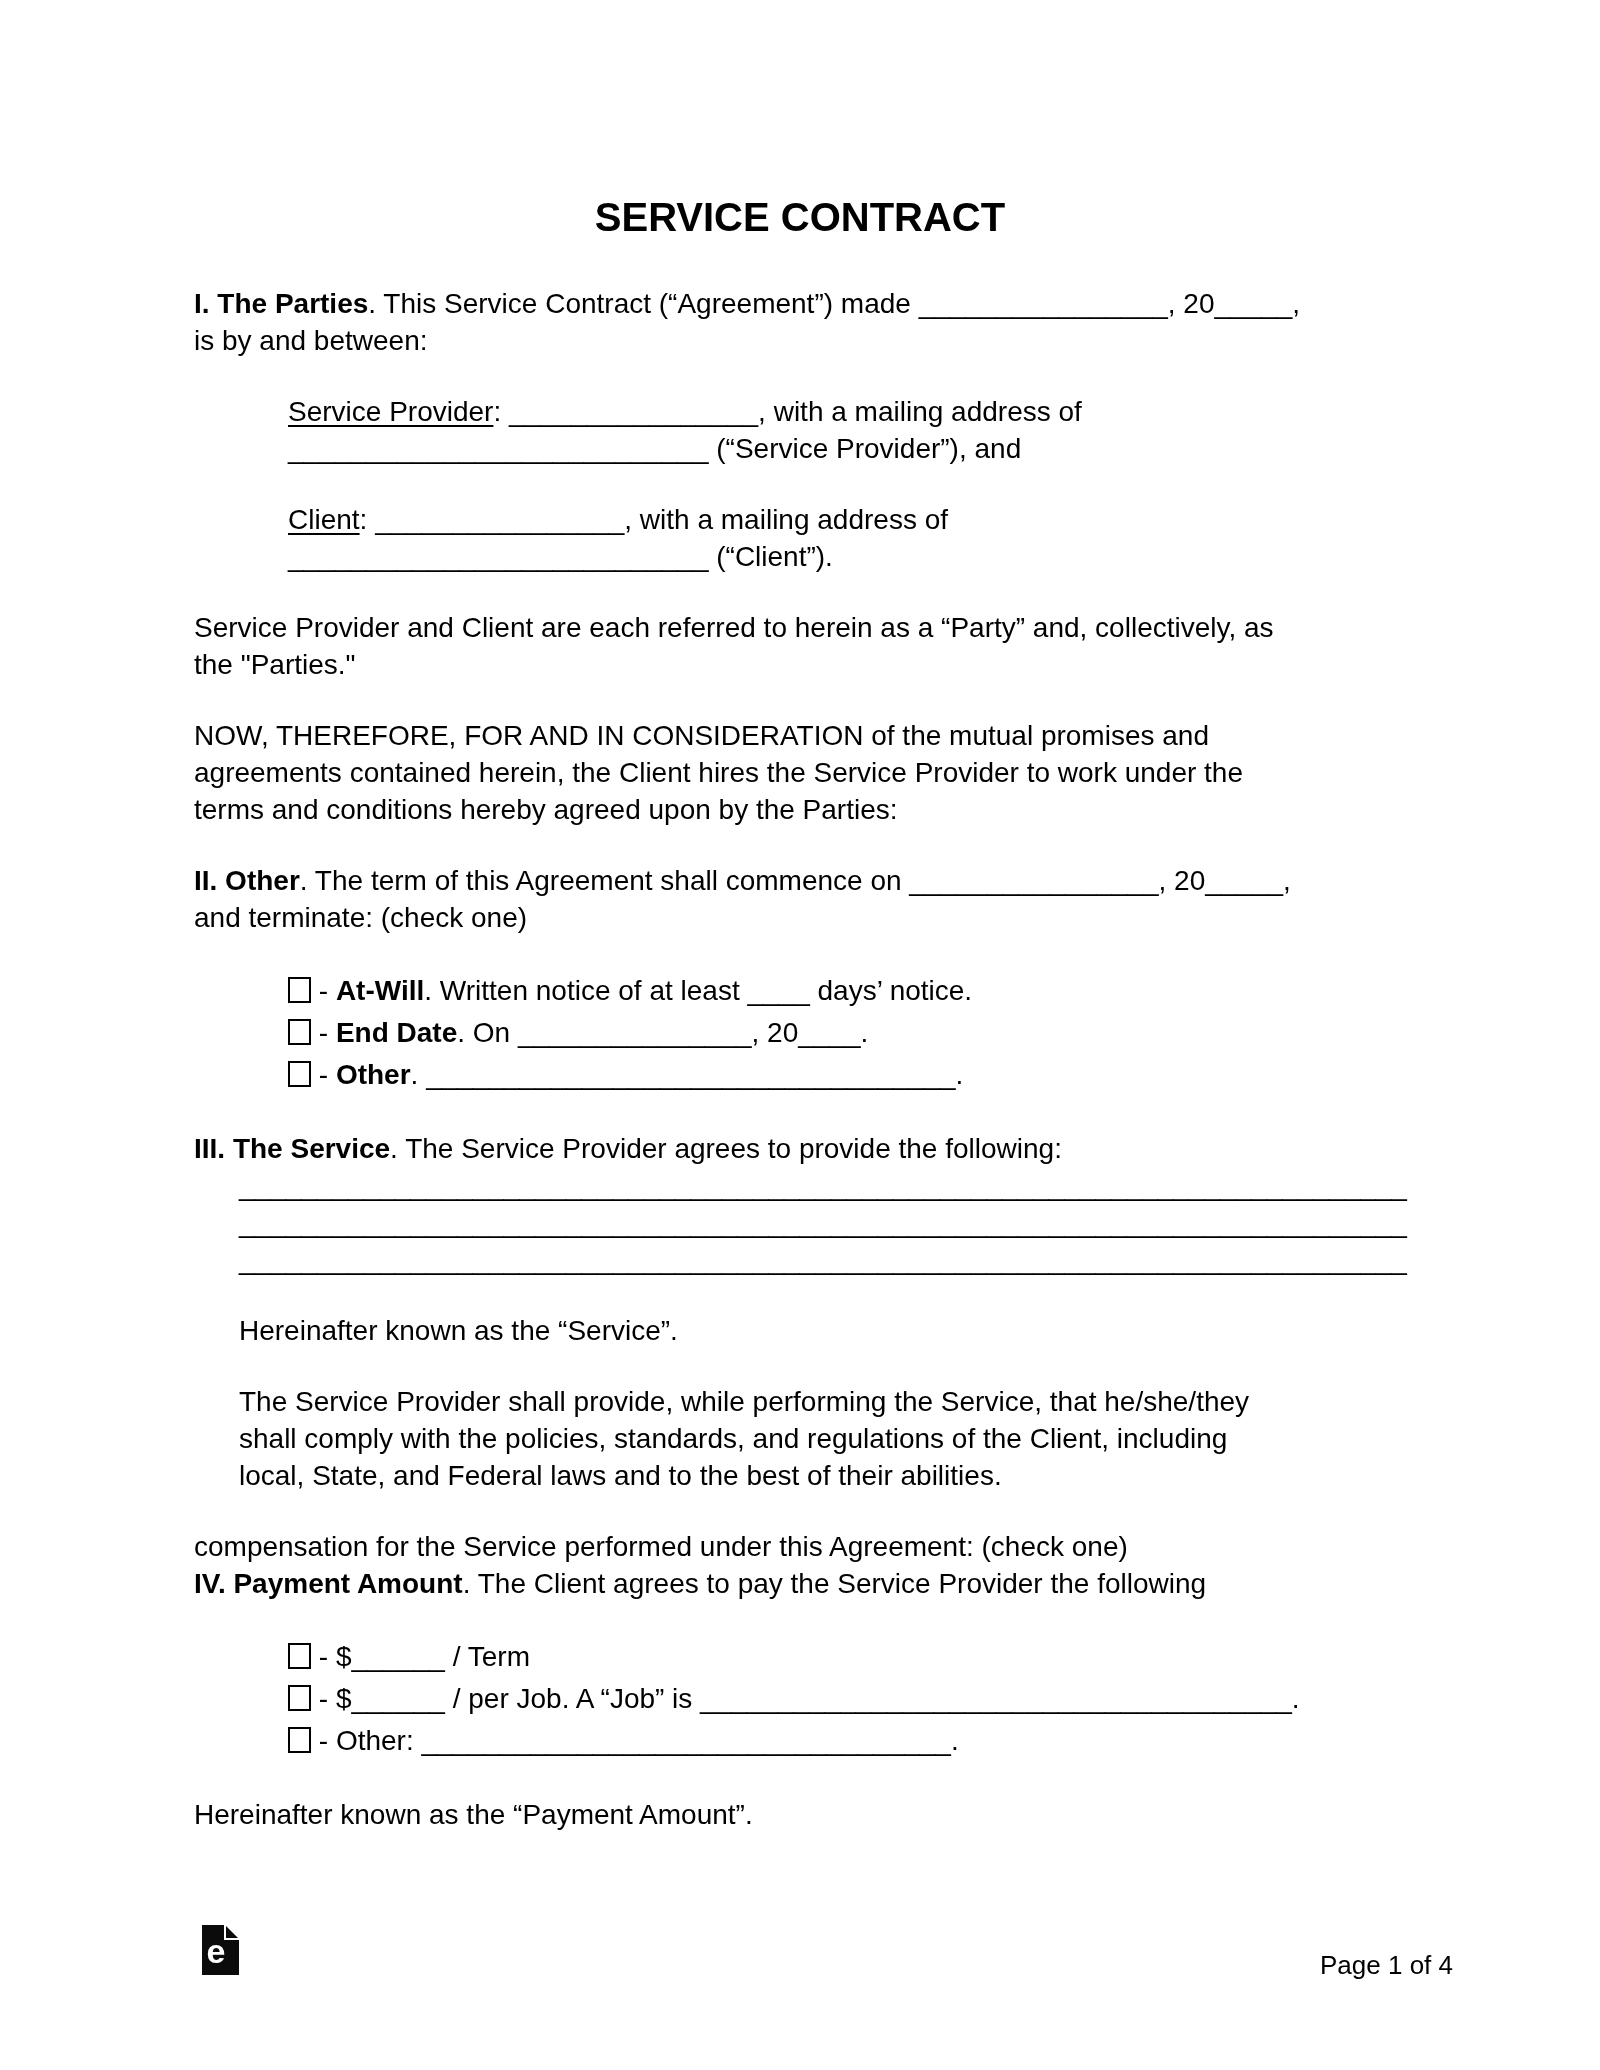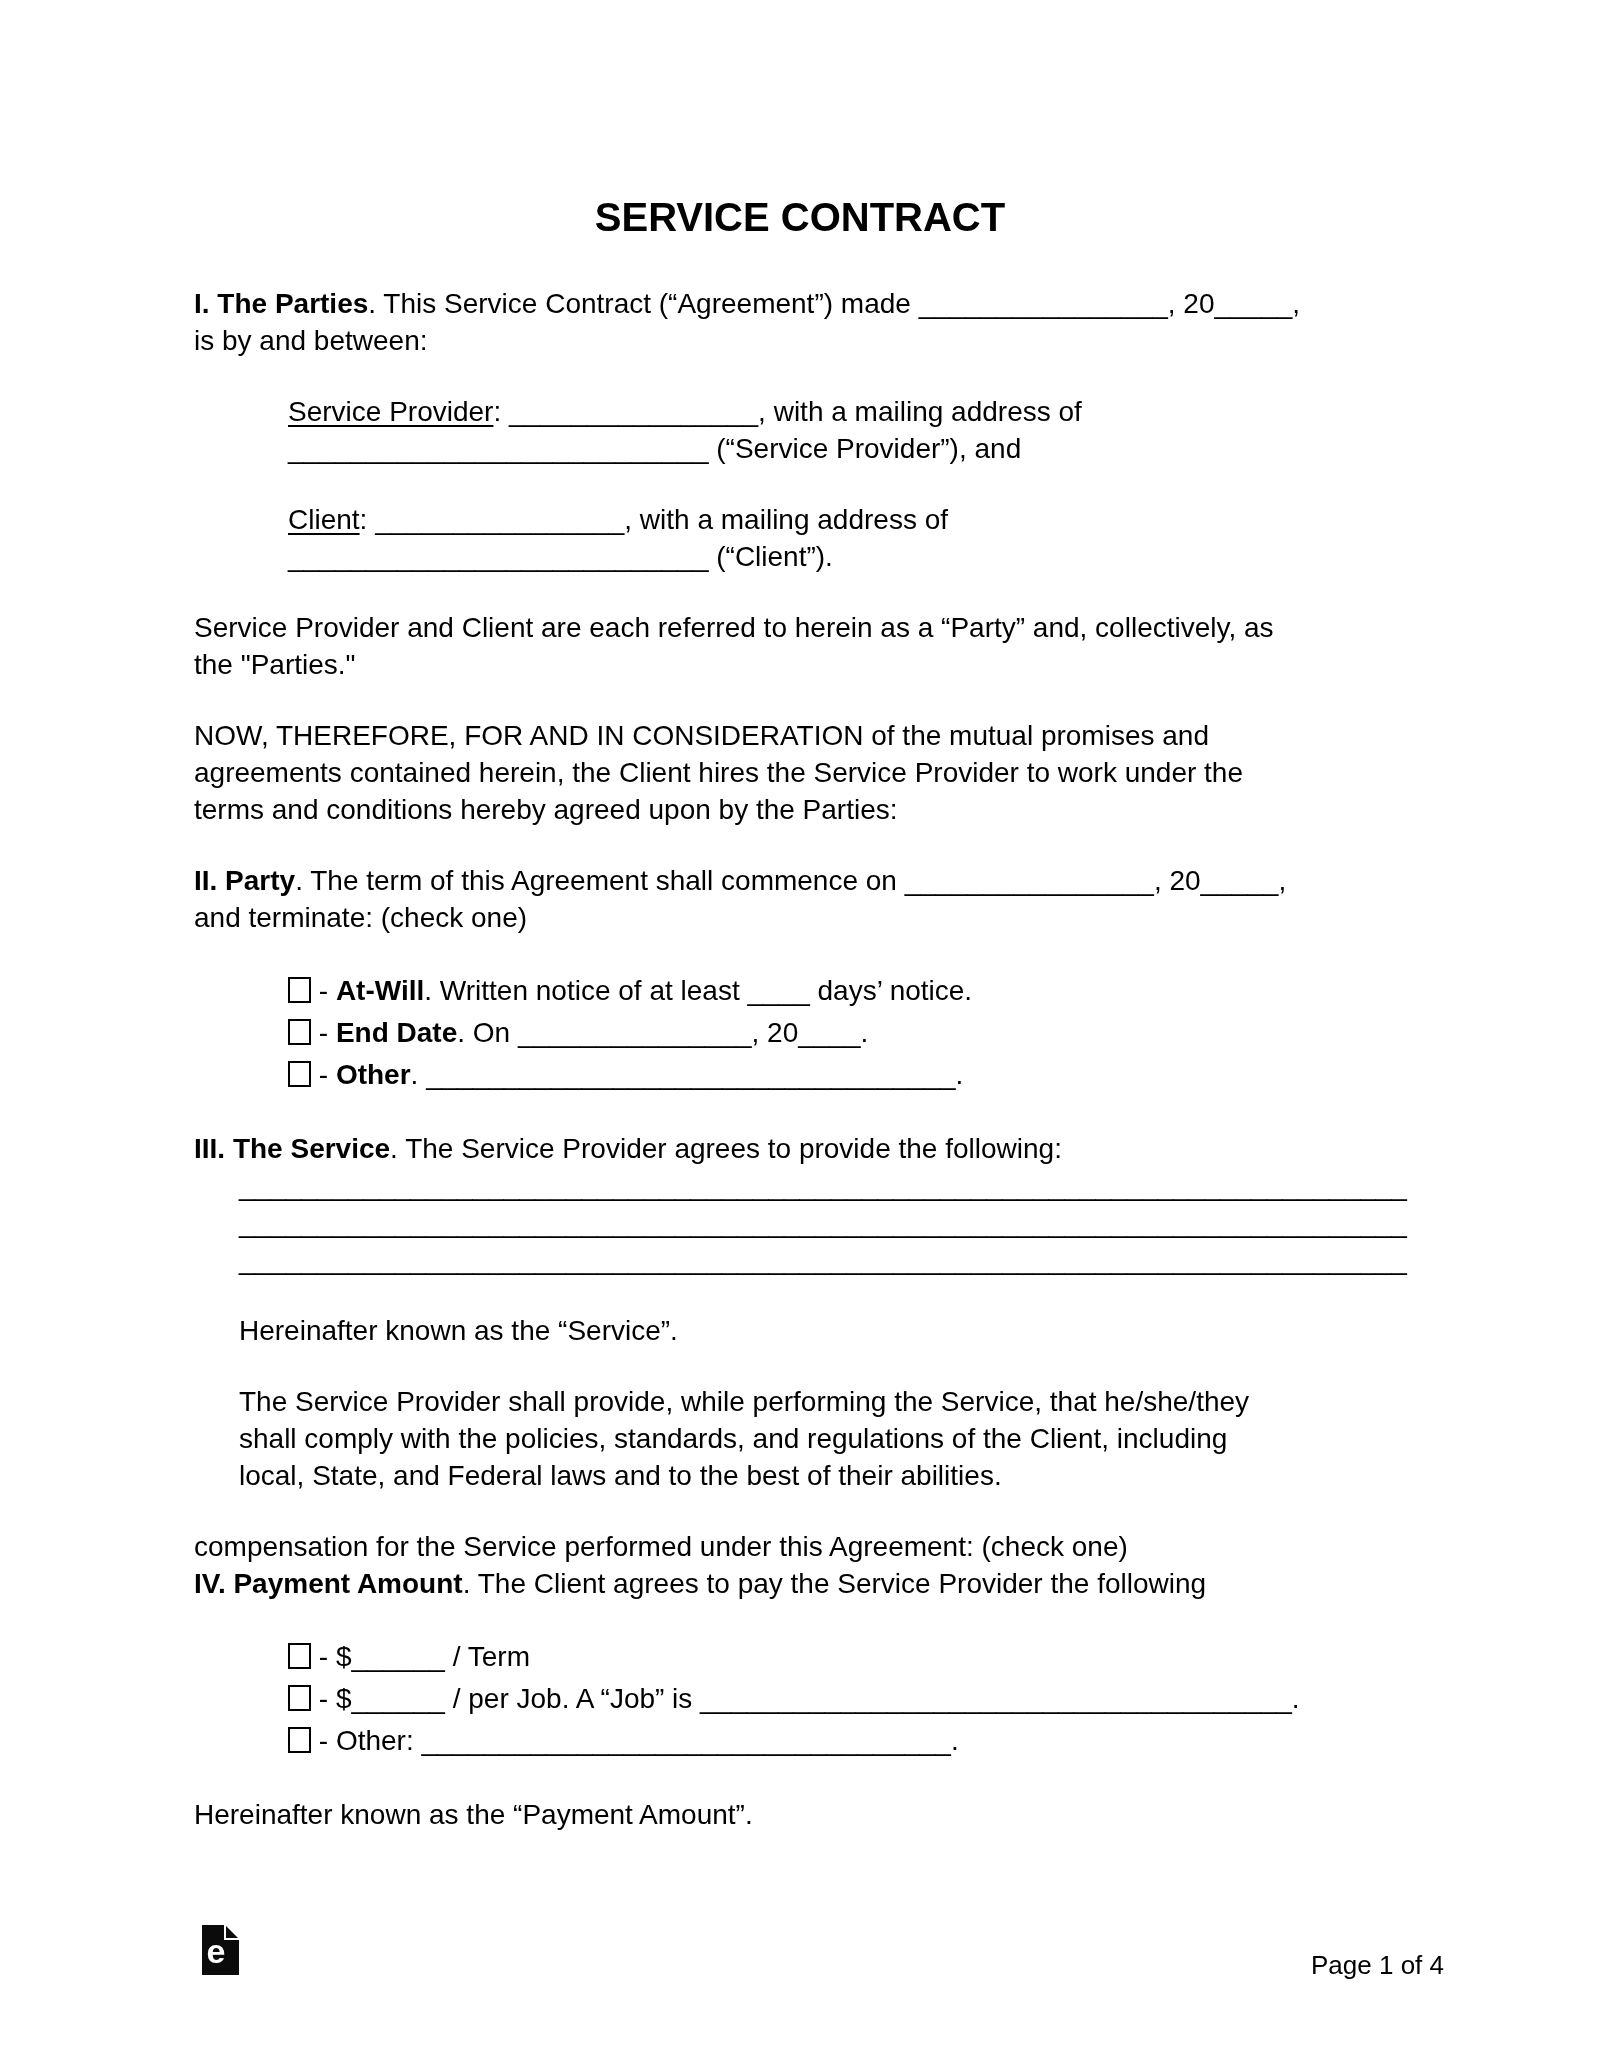--- a/index.html
+++ b/index.html
@@ -35,21 +35,21 @@
     vertical-align:-3px;
     background:#fff;
   }
   .footer-logo { position:absolute; left:198px; top:1925px; width:37px; height:50px; }
   .logo-e {
     position:absolute; left:0; top:9px; width:28px;
     text-align:center;
     color:#fff; font-weight:700; font-size:34px; line-height:34px;
   }
   .page-num {
-    position:absolute; right:152px; top:1950px;
+    position:absolute; right:143px; top:1950px;
     font-size:26px; line-height:30px;
   }
 </style>
 </head>
 <body>
 
 <div class="page">
 
   <h1 class="title">SERVICE CONTRACT</h1>
 
@@ -73,21 +73,21 @@
     <div class="ln">the "Parties."</div>
   </div>
 
   <div class="para">
     <div class="ln">NOW, THEREFORE, FOR AND IN CONSIDERATION of the mutual promises and</div>
     <div class="ln">agreements contained herein, the Client hires the Service Provider to work under the</div>
     <div class="ln">terms and conditions hereby agreed upon by the Parties:</div>
   </div>
 
   <div class="para">
-    <div class="ln"><span class="b">II. Party</span><span>. The term of this Agreement shall commence on ________________, 20_____,</span></div>
+    <div class="ln"><span class="b">II. Other</span><span>. The term of this Agreement shall commence on ________________, 20_____,</span></div>
     <div class="ln">and terminate: (check one)</div>
   </div>
 
   <div class="para">
     <div class="ln ind2 opt"><span class="cbx"></span><span> - </span><span class="b">At-Will</span><span>. Written notice of at least ____ days’ notice.</span></div>
     <div class="ln ind2 opt"><span class="cbx"></span><span> - </span><span class="b">End Date</span><span>. On _______________, 20____.</span></div>
     <div class="ln ind2 opt"><span class="cbx"></span><span> - </span><span class="b">Other</span><span>. __________________________________.</span></div>
   </div>
 
   <div class="para tight">

